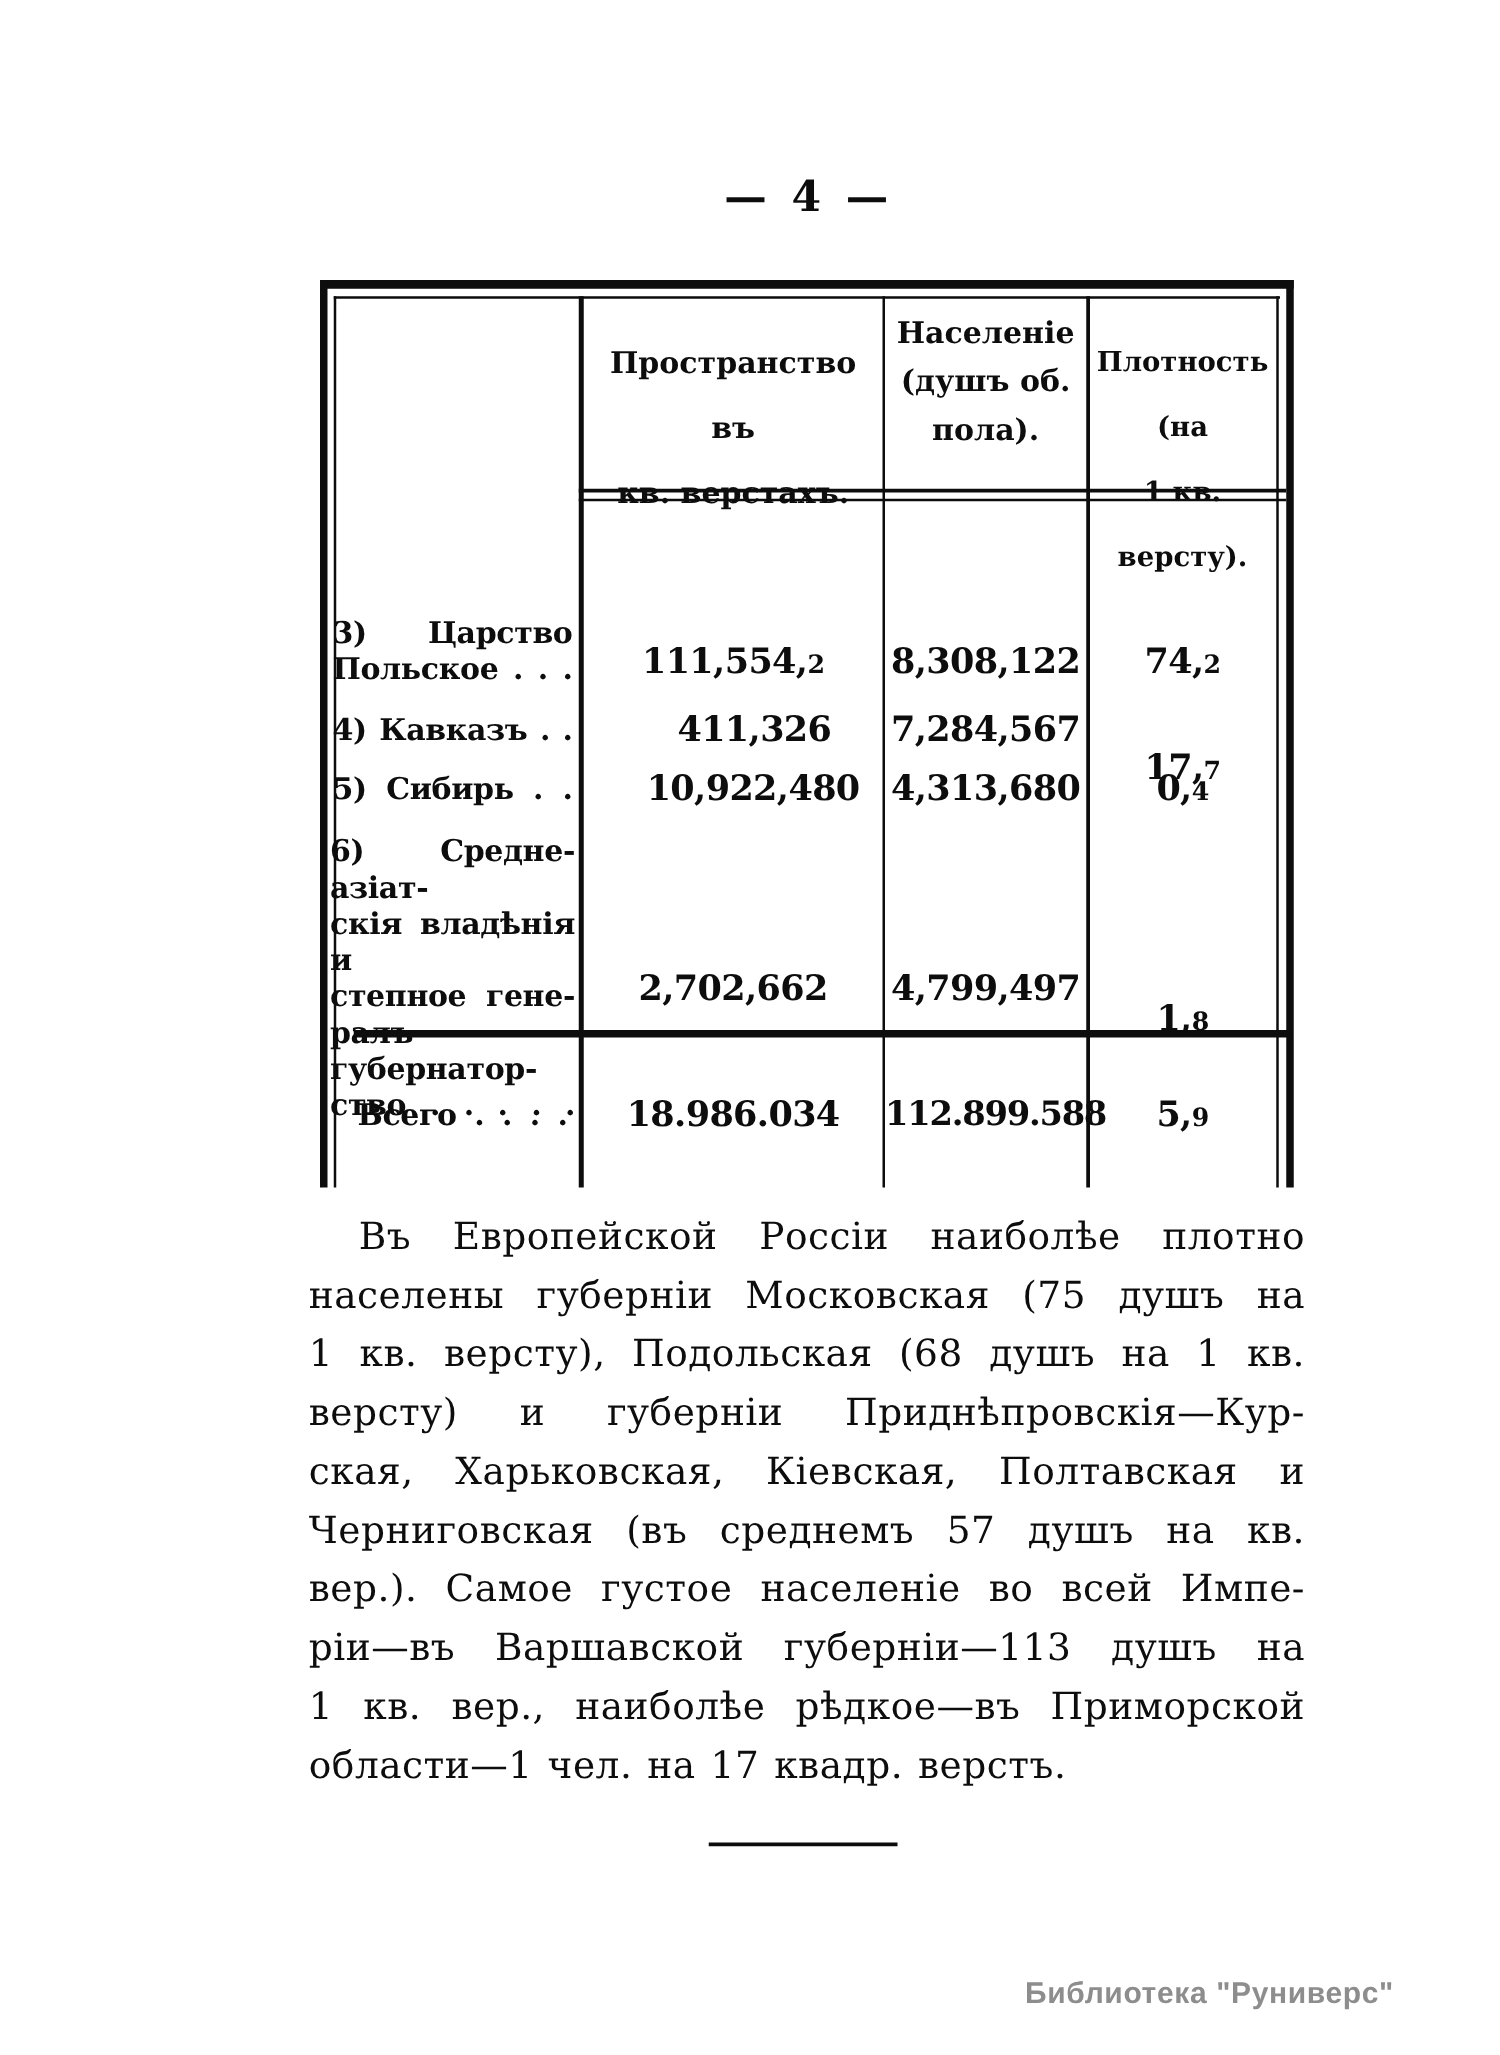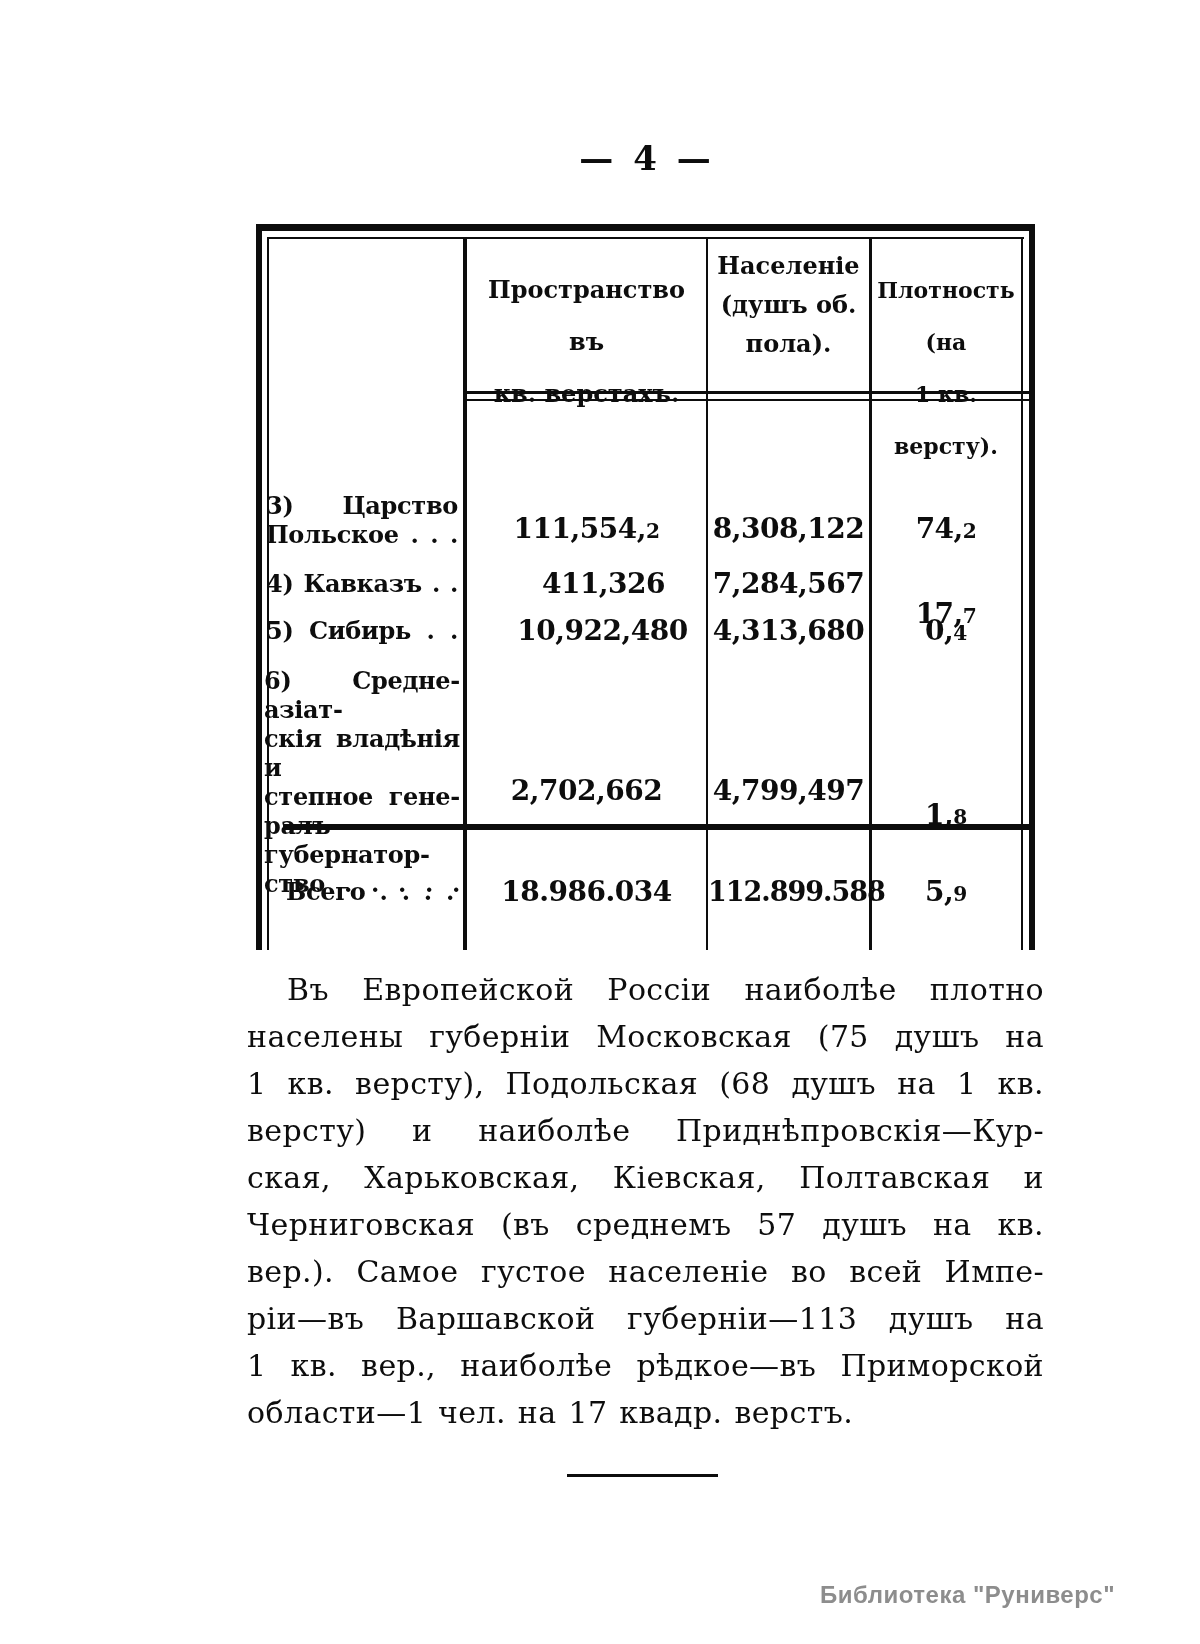--- a/index.html
+++ b/index.html
@@ -127,21 +127,21 @@
     <span>112.899.588</span><span class="dec"></span>
   </div>
   <div class="abs val" style="left:871px; top:877px; width:150px;">
     <span>5,</span><span class="dec">9</span>
   </div>
 
   <div class="abs" style="left:247px; top:966px; width:797px;">
     <div class="para-line first">Въ Европейской Россіи наиболѣе плотно</div>
     <div class="para-line">населены губерніи Московская (75 душъ на</div>
     <div class="para-line">1 кв. версту), Подольская (68 душъ на 1 кв.</div>
-    <div class="para-line">версту) и наиболѣе Приднѣпровскія—Кур-</div>
+    <div class="para-line">версту) и губерніи Приднѣпровскія—Кур-</div>
     <div class="para-line">ская, Харьковская, Кіевская, Полтавская и</div>
     <div class="para-line">Черниговская (въ среднемъ 57 душъ на кв.</div>
     <div class="para-line">вер.). Самое густое населеніе во всей Импе-</div>
     <div class="para-line">ріи—въ Варшавской губерніи—113 душъ на</div>
     <div class="para-line">1 кв. вер., наиболѣе рѣдкое—въ Приморской</div>
     <div class="para-line last">области—1 чел. на 17 квадр. верстъ.</div>
   </div>
 
   <div class="abs ink" style="left:567px; top:1474px; width:151px; height:3px;"></div>
 

